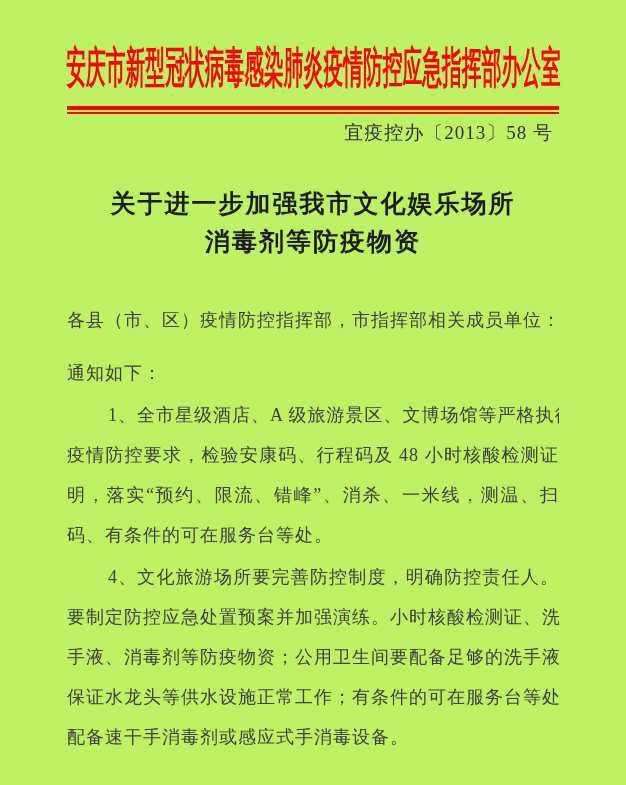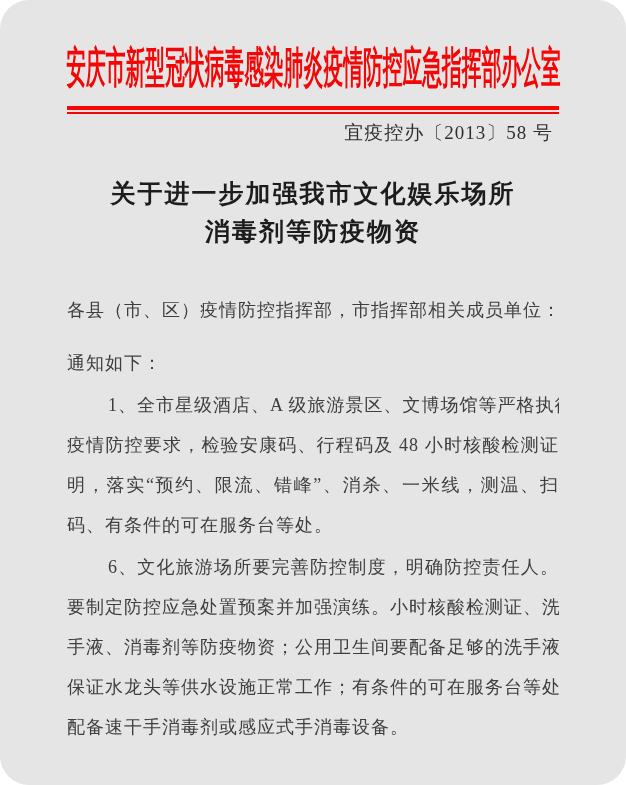--- a/index.html
+++ b/index.html
@@ -4,24 +4,23 @@
 <style>
   html, body {
     margin: 0;
     padding: 0;
     background: #ffffff;
   }
   .page {
     position: relative;
     width: 626px;
     height: 785px;
-    background: #e5e5e5;
+    background: #bef264;
     overflow: hidden;
     font-family: "Liberation Serif", "DejaVu Serif", serif;
-    border-radius: 29px;
   }
   .content-col {
     width: 492px;
     margin: 0 auto;
   }
   
   .letterhead {
     padding-top: 42px;
   }
   .agency-row {
@@ -52,21 +51,21 @@
     margin-top: 8px;
     text-align: right;
     padding-right: 6px;
     font-size: 19px;
     line-height: 22px;
     color: #2f2f2f;
     letter-spacing: 1px;
   }
   
   .doc-title {
-    margin-top: 30px;
+    margin-top: 40px;
     text-align: center;
     font-family: "Liberation Sans", "DejaVu Sans", sans-serif;
     font-weight: bold;
     color: #1c1c1c;
     font-size: 25px;
     line-height: 38px;
     letter-spacing: 2px;
   }
   
   .document-body {
@@ -118,21 +117,21 @@
       <div class="paragraph">
         <div class="line">通知如下：</div>
       </div>
       <div class="paragraph">
         <div class="line justify indent">1、全市星级酒店、A 级旅游景区、文博场馆等严格执行</div>
         <div class="line justify">疫情防控要求，检验安康码、行程码及 48 小时核酸检测证</div>
         <div class="line justify">明，落实“预约、限流、错峰”、消杀、一米线，测温、扫</div>
         <div class="line">码、有条件的可在服务台等处。</div>
       </div>
       <div class="paragraph">
-        <div class="line justify indent">6、文化旅游场所要完善防控制度，明确防控责任人。</div>
+        <div class="line justify indent">4、文化旅游场所要完善防控制度，明确防控责任人。</div>
         <div class="line justify">要制定防控应急处置预案并加强演练。小时核酸检测证、洗</div>
         <div class="line justify">手液、消毒剂等防疫物资；公用卫生间要配备足够的洗手液，</div>
         <div class="line justify">保证水龙头等供水设施正常工作；有条件的可在服务台等处</div>
         <div class="line">配备速干手消毒剂或感应式手消毒设备。</div>
       </div>
     </div>
 
 </div>
 
 </body></html>

